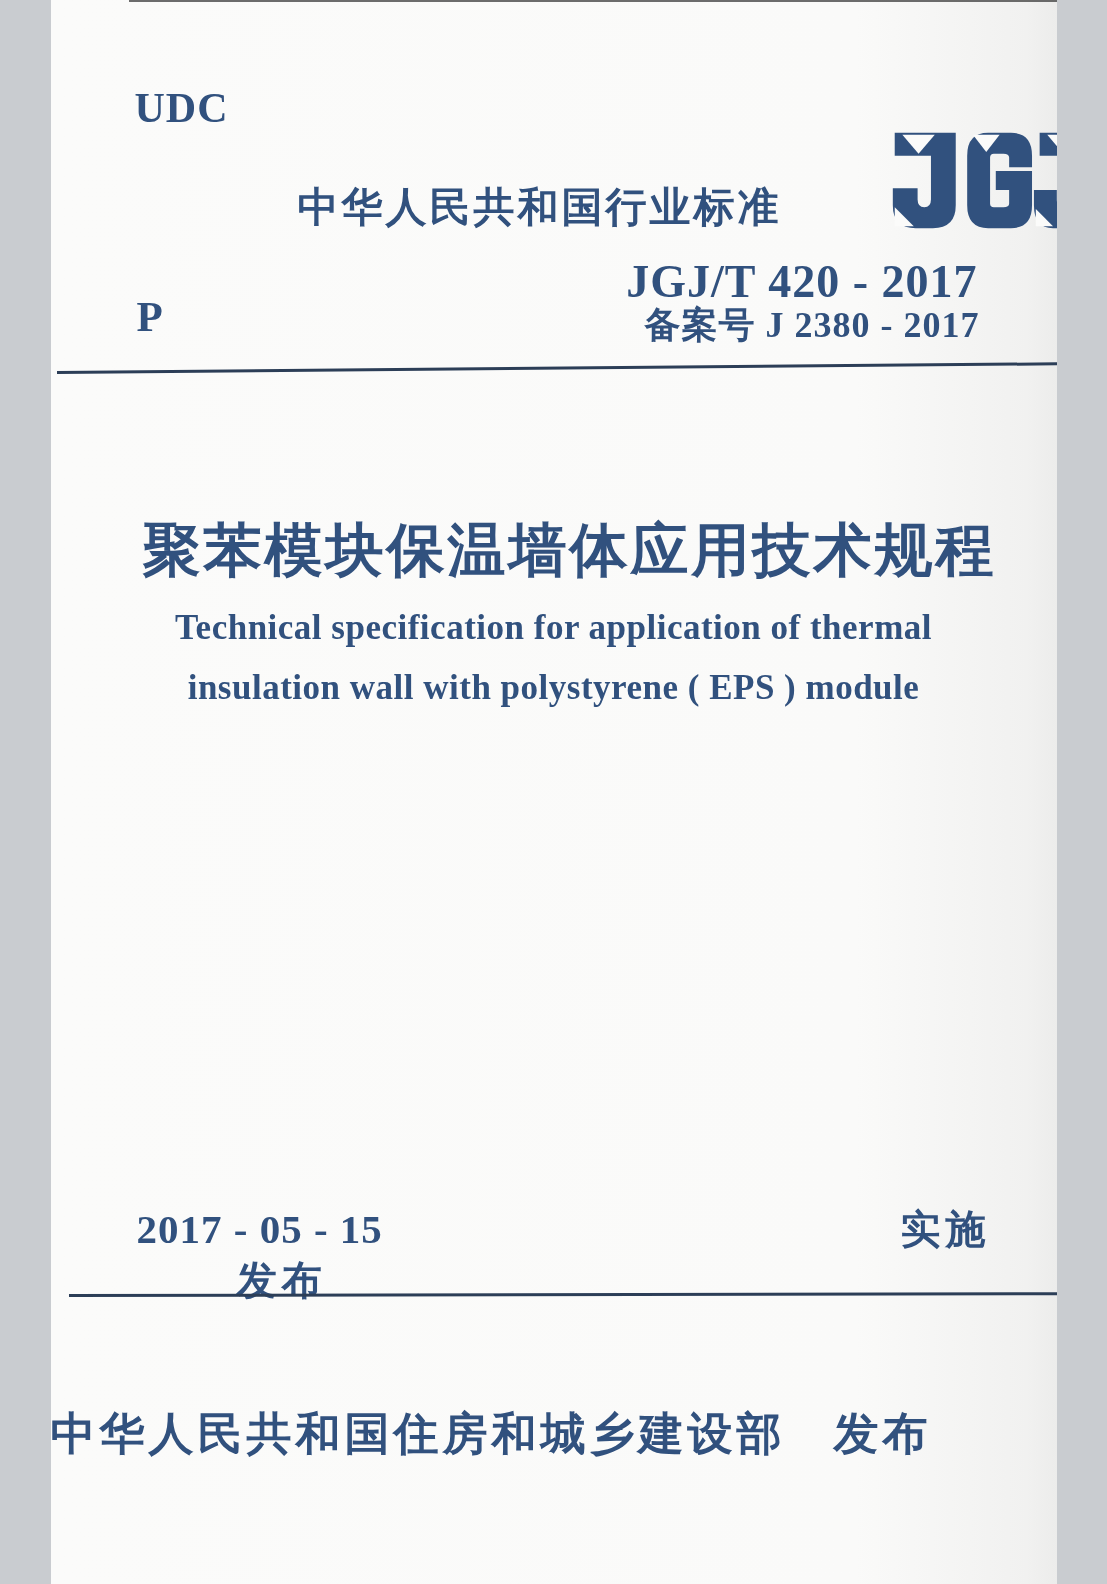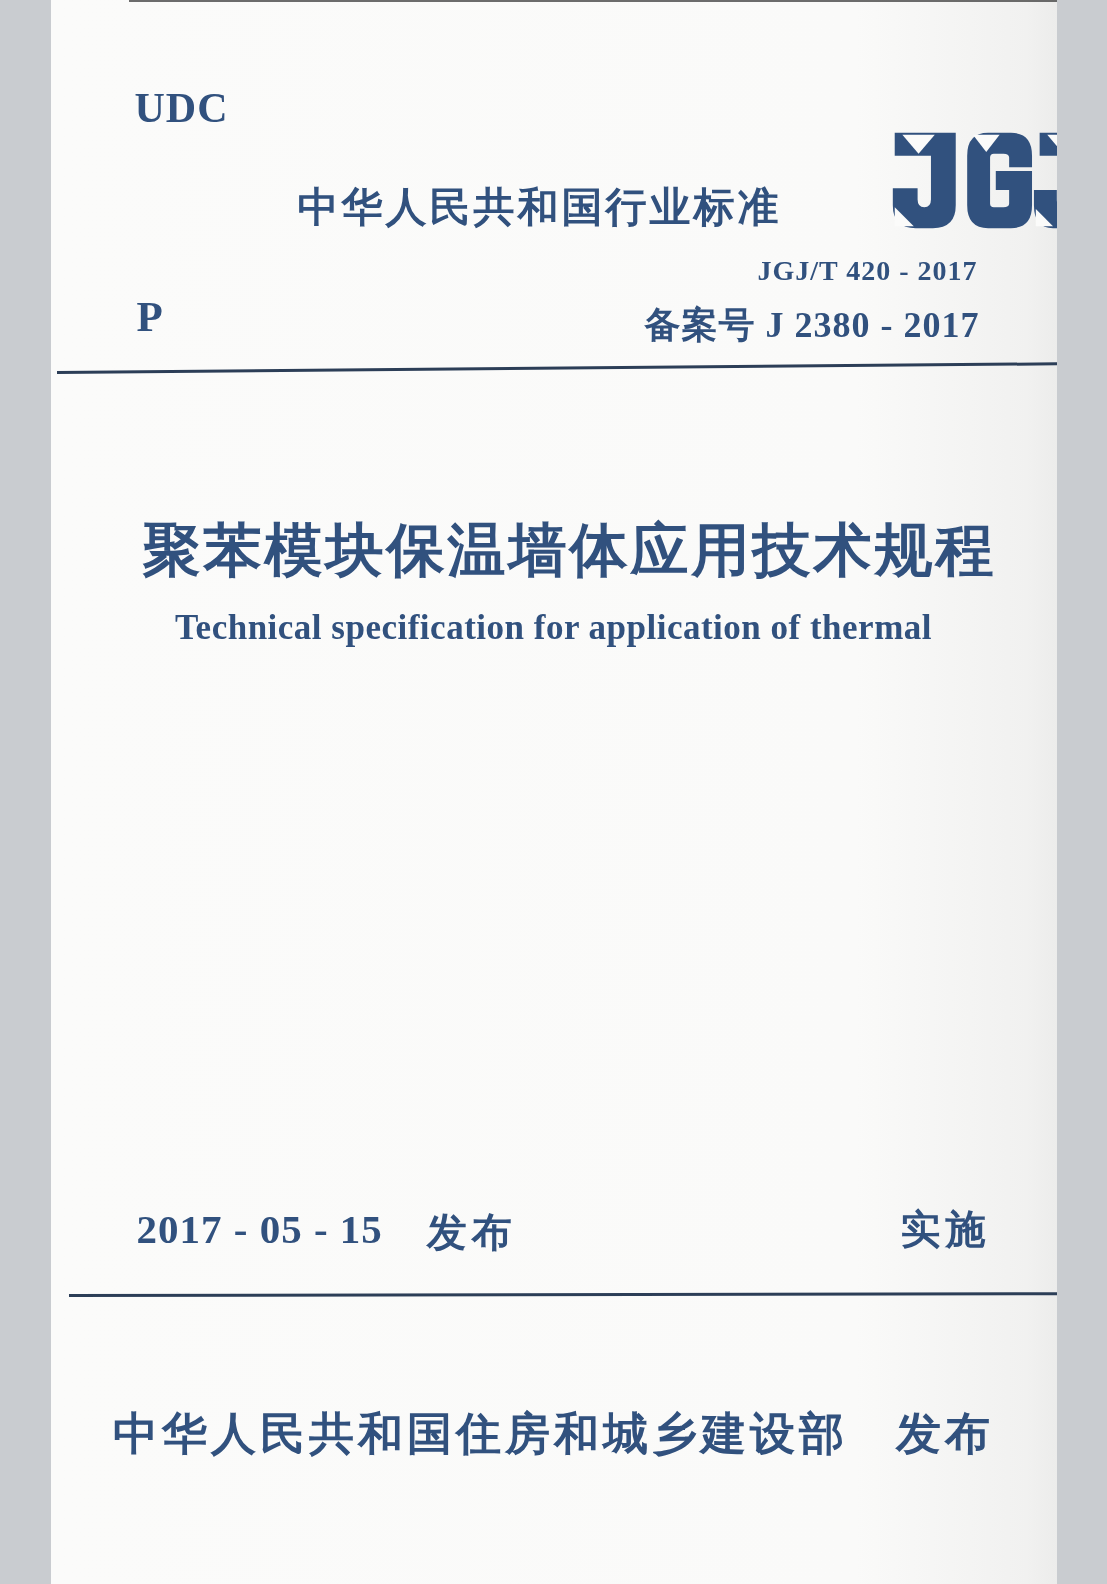--- a/index.html
+++ b/index.html
@@ -33,21 +33,21 @@
     position:absolute;left:838px;top:131px;width:205px;height:99px;
   }
   .logo svg{display:block;width:100%;height:100%;}
   .visually-hidden{
     position:absolute;width:1px;height:1px;overflow:hidden;
     clip:rect(0 0 0 0);white-space:nowrap;
   }
   .standard-code{
     position:absolute;right:79px;top:255px;
     font-family:"Liberation Serif",serif;font-weight:bold;
-    font-size:28px;letter-spacing:1px;white-space:nowrap;
+    font-size:46px;letter-spacing:1px;white-space:nowrap;
   }
   .record-number{
     position:absolute;right:77px;top:301px;
     font-family:"Liberation Serif",serif;font-weight:bold;
     font-size:36px;letter-spacing:1px;white-space:nowrap;
   }
   .rule{position:absolute;height:3px;background:#2c3e57;transform-origin:left center;}
   .rule-top{left:6px;top:371px;width:1092px;transform:rotate(-0.5deg);}
   .rule-bottom{left:18px;top:1294px;width:1084px;transform:rotate(-0.1deg);}
   .title-cn{
@@ -59,32 +59,32 @@
   .title-en{
     position:absolute;left:0;width:100%;top:598px;
     text-align:center;
     font-family:"Liberation Serif",serif;font-weight:bold;
     font-size:35px;line-height:60px;letter-spacing:0.5px;
   }
   .dates-row{
     position:absolute;left:86px;right:66px;top:1202px;
     display:flex;justify-content:space-between;align-items:baseline;
   }
-  .date-group{display:flex;align-items:flex-start;}
+  .date-group{display:flex;align-items:center;flex-direction:column;}
   .date-value{
     font-family:"Liberation Serif",serif;font-weight:bold;
     font-size:41px;letter-spacing:1px;white-space:nowrap;
   }
   .date-action{
     font-family:"Liberation Sans",sans-serif;font-weight:bold;
     font-size:40px;letter-spacing:5px;margin-left:44px;white-space:nowrap;
   }
   .publisher{
     position:absolute;left:0;width:100%;top:1404px;
-    text-align:center;
+    text-align:left;
     font-family:"Liberation Sans",sans-serif;font-weight:bold;
     font-size:45px;letter-spacing:4px;white-space:nowrap;
   }
   .publisher-gap{display:inline-block;width:48px;}
 </style>
 </head>
 <body>
 
 <div class="page">
 
@@ -117,20 +117,21 @@
   <div class="standard-code">JGJ/T 420 - 2017</div>
 
   <div class="record-number">备案号 J 2380 - 2017</div>
 
   <div class="rule rule-top"></div>
 
   <div class="title-cn">聚苯模块保温墙体应用技术规程</div>
 
   <div class="title-en">
     <div>Technical specification for application of thermal</div>
+    <div>insulation wall with polystyrene ( EPS ) module</div>
   </div>
 
   <div class="dates-row">
     <div class="date-group">
       <span class="date-value">2017 - 05 - 15</span>
       <span class="date-action">发布</span>
     </div>
     <div class="date-group">
       <span class="date-action">实施</span>
     </div>

